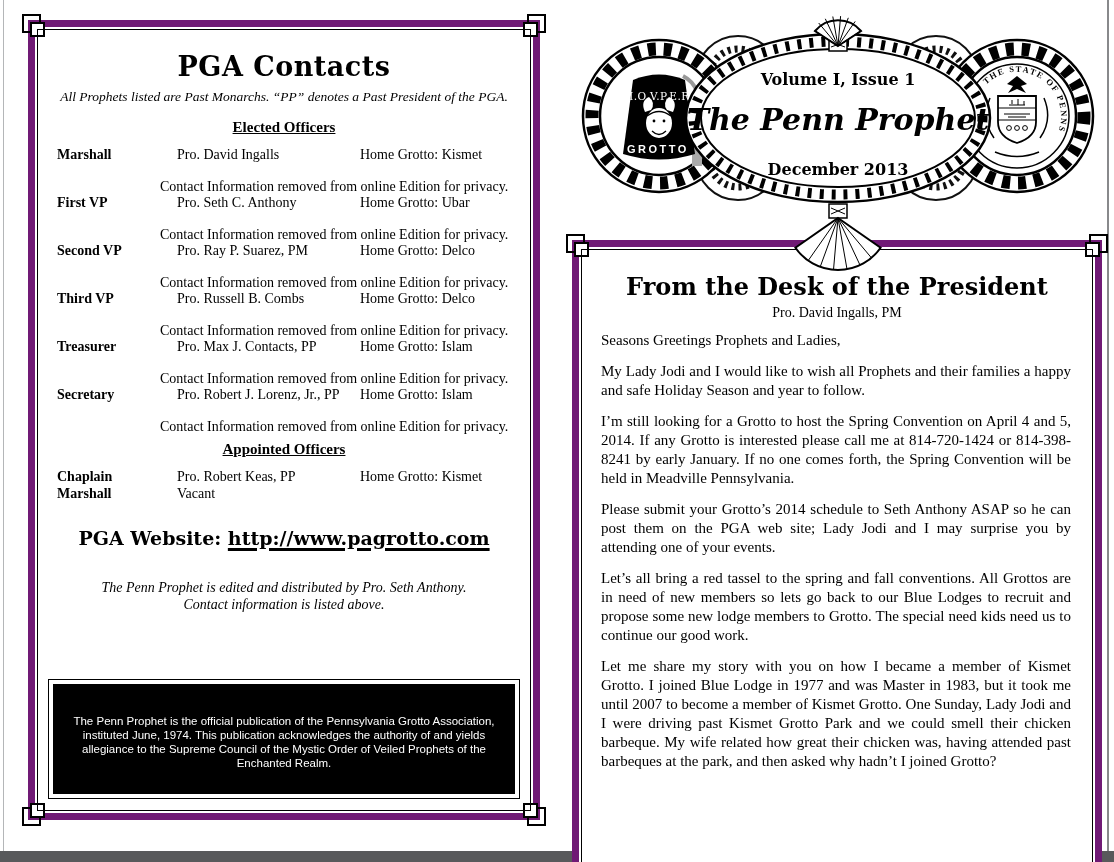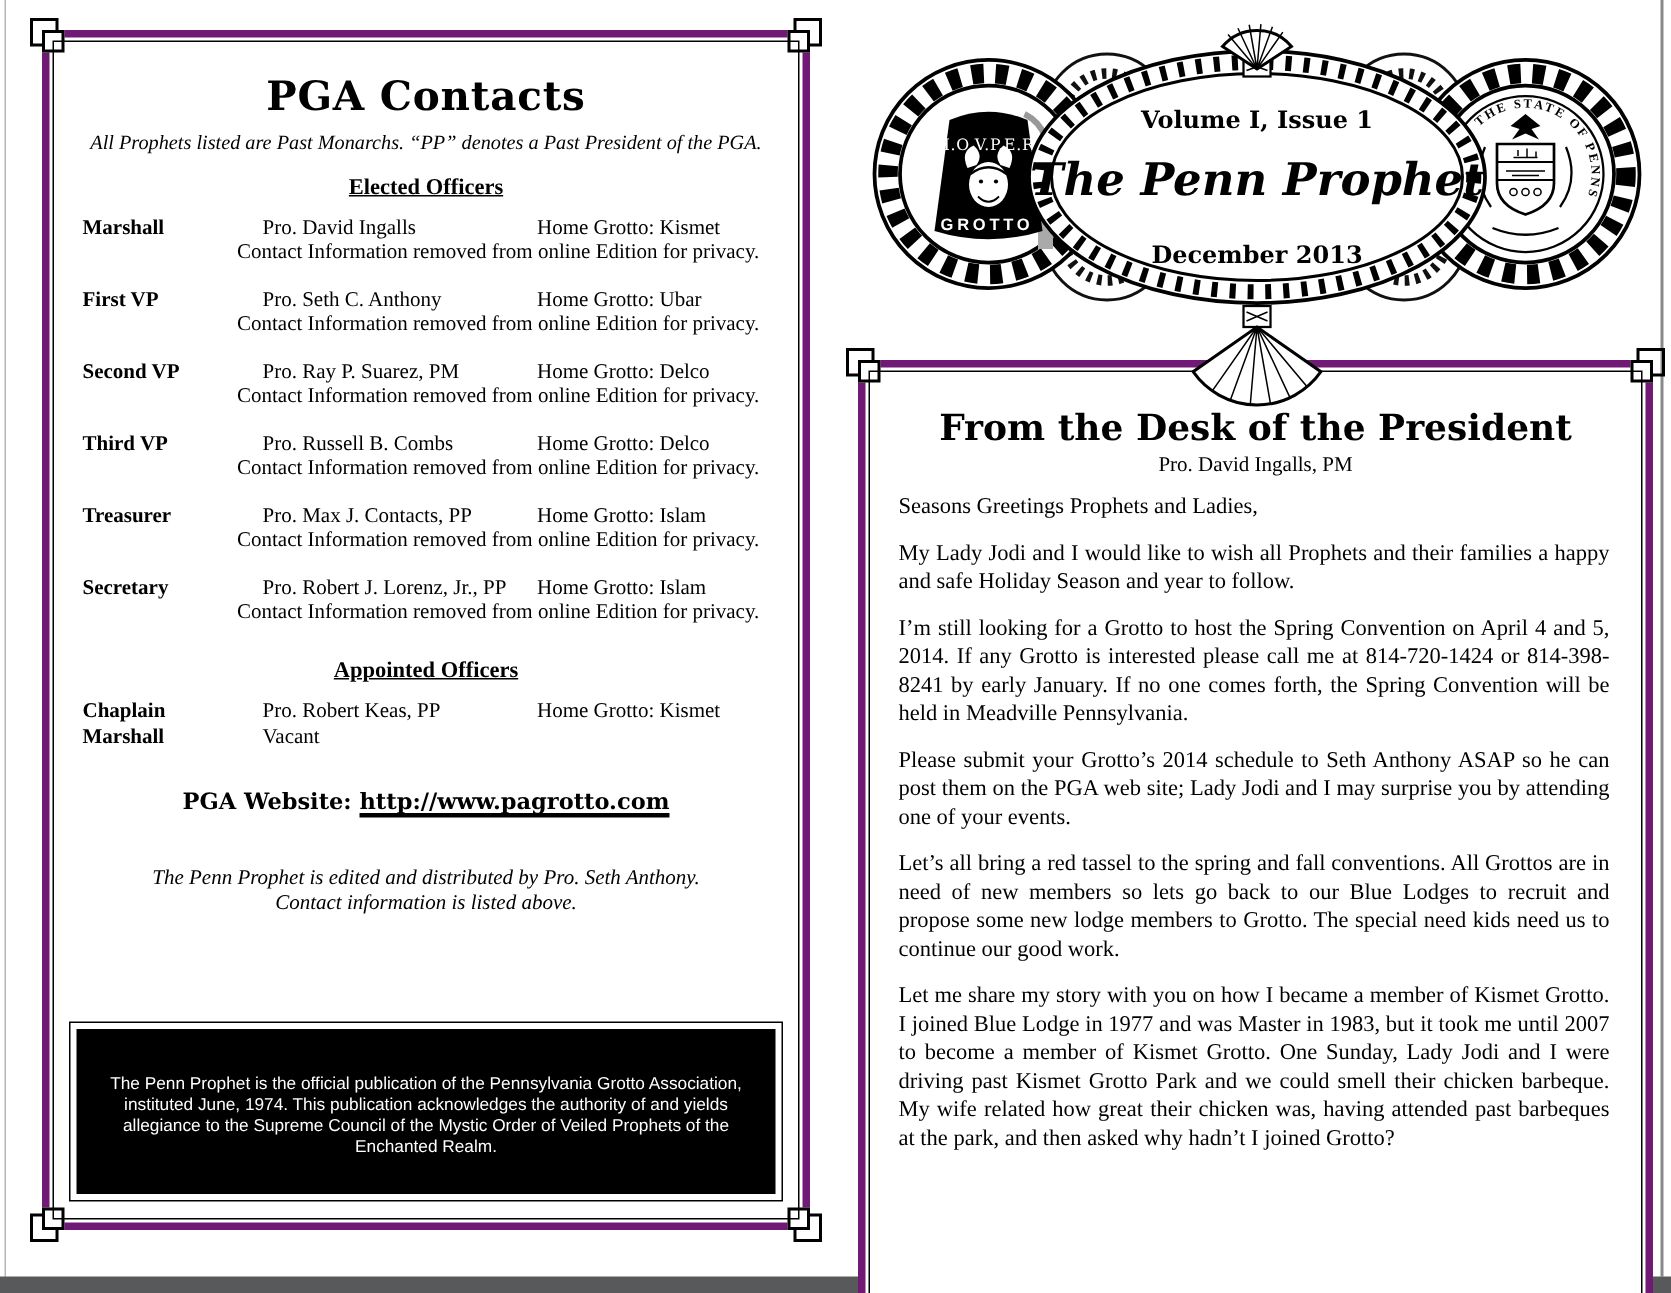--- a/index.html
+++ b/index.html
@@ -7,42 +7,42 @@
     width:1114px;height:862px;position:relative;overflow:hidden;
     background:#ffffff;color:#000;
     font-family:"Liberation Serif", serif;
   }
   
   .edge-left{position:absolute;left:3px;top:0;bottom:11px;width:1px;background:#b4b6b8;}
   .edge-right{position:absolute;left:1107px;top:0;bottom:11px;width:2px;background:#88898b;}
   .edge-bottom{position:absolute;left:0;right:0;bottom:0;height:11px;background:#58595b;}
 
   
-  .frame{position:absolute;border:5px solid #701a75;background:#fff;box-sizing:border-box;}
+  .frame{position:absolute;border:7px solid #701a75;background:#fff;box-sizing:border-box;}
   .frame::after{content:"";position:absolute;inset:2px;border:1px solid #000;pointer-events:none;}
   .knot{position:absolute;width:15px;height:15px;border:2px solid #000;background:transparent;}
   .knot::after{content:"";position:absolute;width:11px;height:11px;border:2px solid #000;background:#fff;}
   .k-tl{top:-13px;left:-13px;}  .k-tl::after{top:6px;left:6px;}
   .k-tr{top:-13px;right:-13px;} .k-tr::after{top:6px;right:6px;}
   .k-bl{bottom:-13px;left:-13px;}  .k-bl::after{bottom:6px;left:6px;}
   .k-br{bottom:-13px;right:-13px;} .k-br::after{bottom:6px;right:6px;}
 
   
   #left-page{left:28px;top:20px;width:512px;height:800px;z-index:1;}
   #left-page .abs{position:absolute;left:0;right:0;}
   .lp-title{top:24px;text-align:center;font-family:"DejaVu Serif",serif;font-weight:bold;font-size:27px;letter-spacing:.5px;}
   .lp-sub{top:62px;text-align:center;font-style:italic;font-size:13.5px;}
   .section-h{text-align:center;font-weight:bold;font-size:15px;text-decoration:underline;}
   #elected-h{top:92px;} #appointed-h{top:414px;}
   .off-row{position:absolute;left:22px;right:6px;font-size:14px;line-height:16px;height:34px;}
   .off-role{position:absolute;left:0;top:0;font-weight:bold;}
   .off-name{position:absolute;left:120px;top:0;white-space:nowrap;text-align:center;}
   .off-grotto{position:absolute;left:303px;top:0;white-space:nowrap;}
-  .off-note{position:absolute;left:103px;top:16px;white-space:nowrap;}
-  .lp-website{top:500px;text-align:center;font-family:"DejaVu Serif",serif;font-weight:bold;font-size:15px;}
+  .off-note{position:absolute;left:103px;top:32px;white-space:nowrap;}
+  .lp-website{top:500px;text-align:center;font-family:"DejaVu Serif",serif;font-weight:bold;font-size:19px;}
   .lp-website .url{text-decoration:underline;text-decoration-thickness:3px;text-underline-offset:3px;}
   .lp-editor{top:552px;text-align:center;font-style:italic;font-size:14px;line-height:17px;}
   .footer-box{position:absolute;left:13px;right:13px;bottom:14px;border:1px solid #000;padding:4px;background:#fff;}
   .footer-box-inner{background:#000;color:#fff;font-family:"Liberation Sans",sans-serif;
     font-size:11.5px;line-height:14px;text-align:center;padding:30px 12px 24px;}
 
   
   #masthead{position:absolute;left:566px;top:6px;width:544px;height:286px;z-index:5;pointer-events:none;}
   #article-page{left:572px;top:240px;width:530px;height:662px;z-index:1;}
   .ap-heading{position:absolute;left:0;right:0;top:25px;text-align:center;

